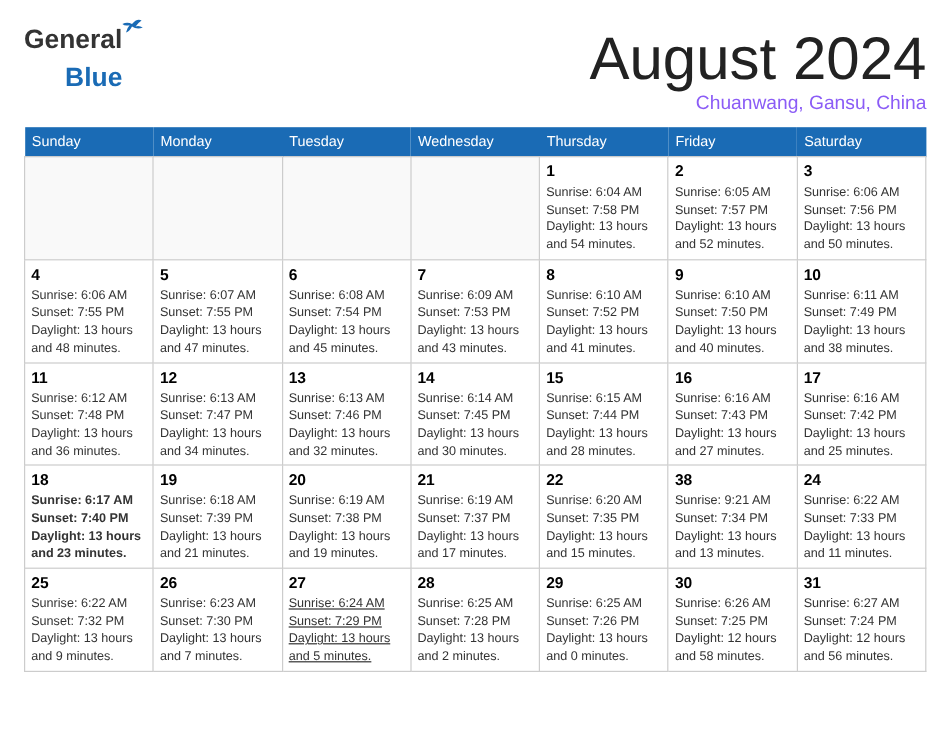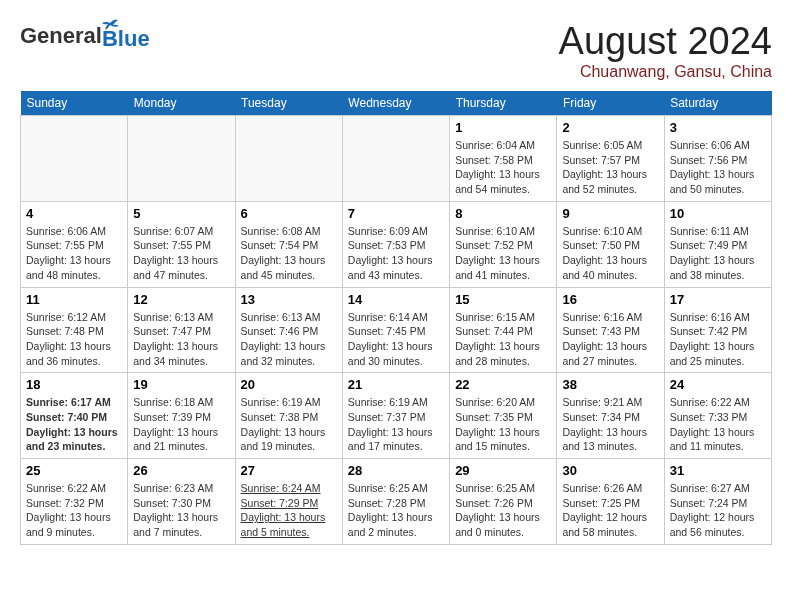--- a/index.html
+++ b/index.html
@@ -11,34 +11,34 @@
       padding: 20px;
     }
     .header {
       display: flex;
       justify-content: space-between;
       align-items: flex-start;
       margin-bottom: 10px;
     }
     .logo {
       display: flex;
-      flex-direction: row;
-      align-items: center;
+      flex-direction: column;
+      align-items: flex-end;
     }
     .title-block {
       text-align: right;
     }
     .month-year {
-      font-size: 38px;
+      font-size: 50px;
       font-weight: normal;
       color: #222;
     }
     .location {
       font-size: 16px;
-      color: #7f1d1d;
+      color: #8b5cf6;
     }
     table {
       width: 100%;
       border-collapse: collapse;
       font-size: 11px;
     }
     th {
       background-color: #1a6bb5;
       color: white;
       text-align: left;

